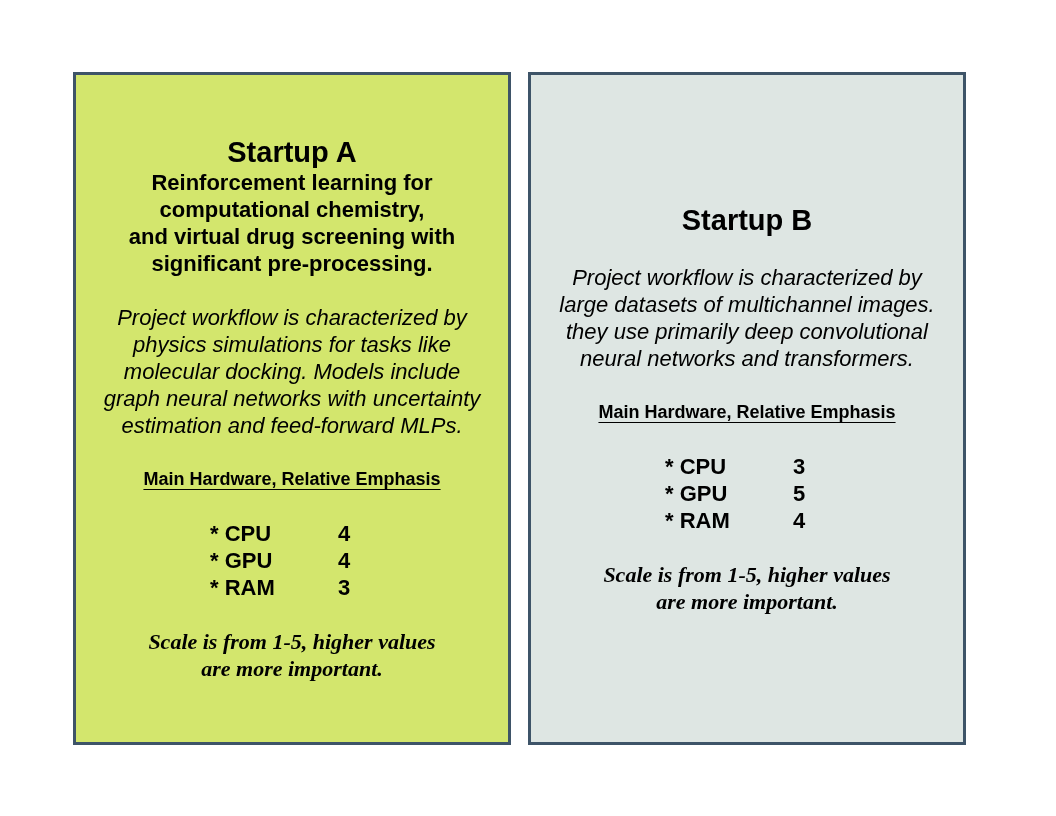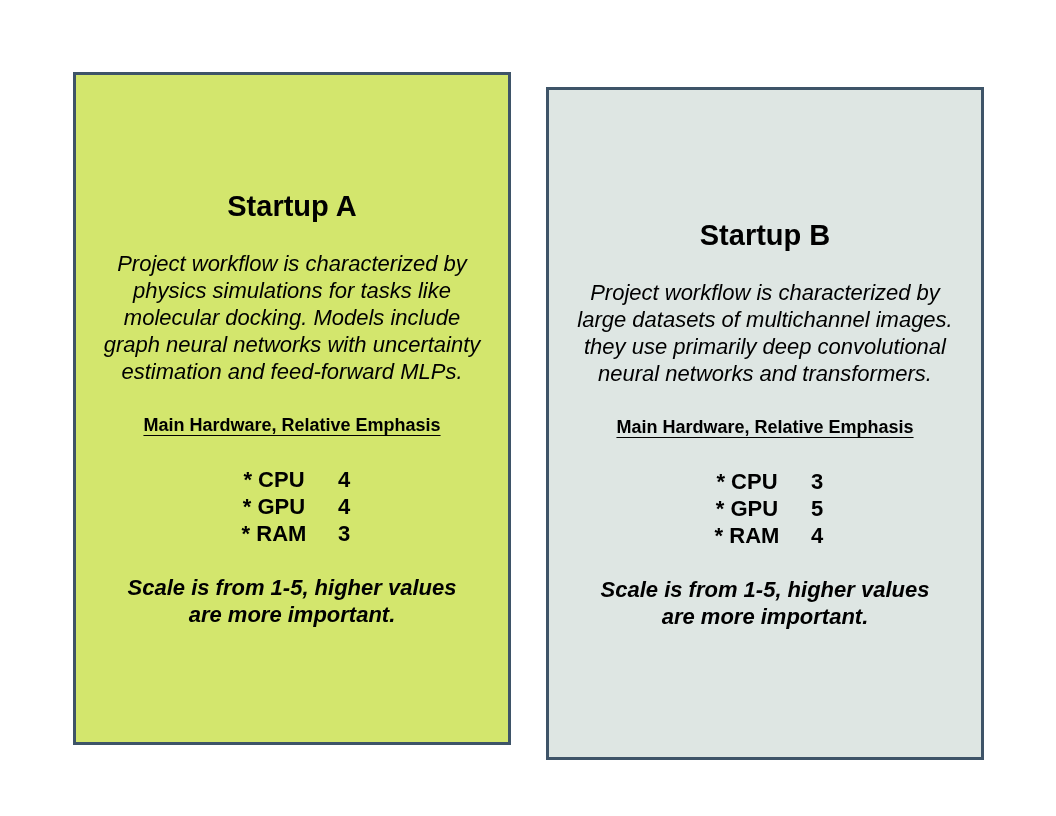--- a/index.html
+++ b/index.html
@@ -22,21 +22,21 @@
     height: 673px;
     border: 3px solid #0f766e;
     box-sizing: border-box;
     display: flex;
     flex-direction: column;
     justify-content: center;
     align-items: center;
     text-align: center;
   }
   #card-a { left: 73px; }
-  #card-b { left: 546px; margin-top: 15px; }
+  #card-b { left: 528px; }
 
   .card-title {
     font-size: 29px;
     font-weight: bold;
     line-height: 34px;
     white-space: pre-line;
   }
   .card-summary {
     font-size: 22px;
     font-weight: bold;
@@ -63,40 +63,45 @@
   }
   .hw-row {
     display: flex;
     justify-content: center;
     font-size: 22px;
     font-weight: bold;
     line-height: 27px;
   }
   .hw-label {
     width: 128px;
-    text-align: center;
+    text-align: left;
   }
   .hw-value {
     width: 36px;
     text-align: left;
   }
   .scale-note {
     font-size: 22px;
     font-weight: bold;
     font-style: italic;
     line-height: 27px;
     white-space: pre-line;
     margin-top: 27px;
+    font-family: Liberation Serif, serif;
   }
 </style>
 </head>
 <body>
 
 <div class="card" id="card-a" style="background: rgb(211, 230, 109); border-color: rgb(62, 84, 104);">
   <div class="card-title">Startup A</div>
+  <div class="card-summary">Reinforcement learning for
+computational chemistry,
+and virtual drug screening with
+significant pre-processing.</div>
   <div class="card-desc">Project workflow is characterized by
 physics simulations for tasks like
 molecular docking. Models include
 graph neural networks with uncertainty
 estimation and feed-forward MLPs.</div>
   <div class="hw-heading">Main Hardware, Relative Emphasis</div>
   <div class="hw-list">
     <div class="hw-row">
       <span class="hw-label">* CPU</span>
       <span class="hw-value">4</span>

